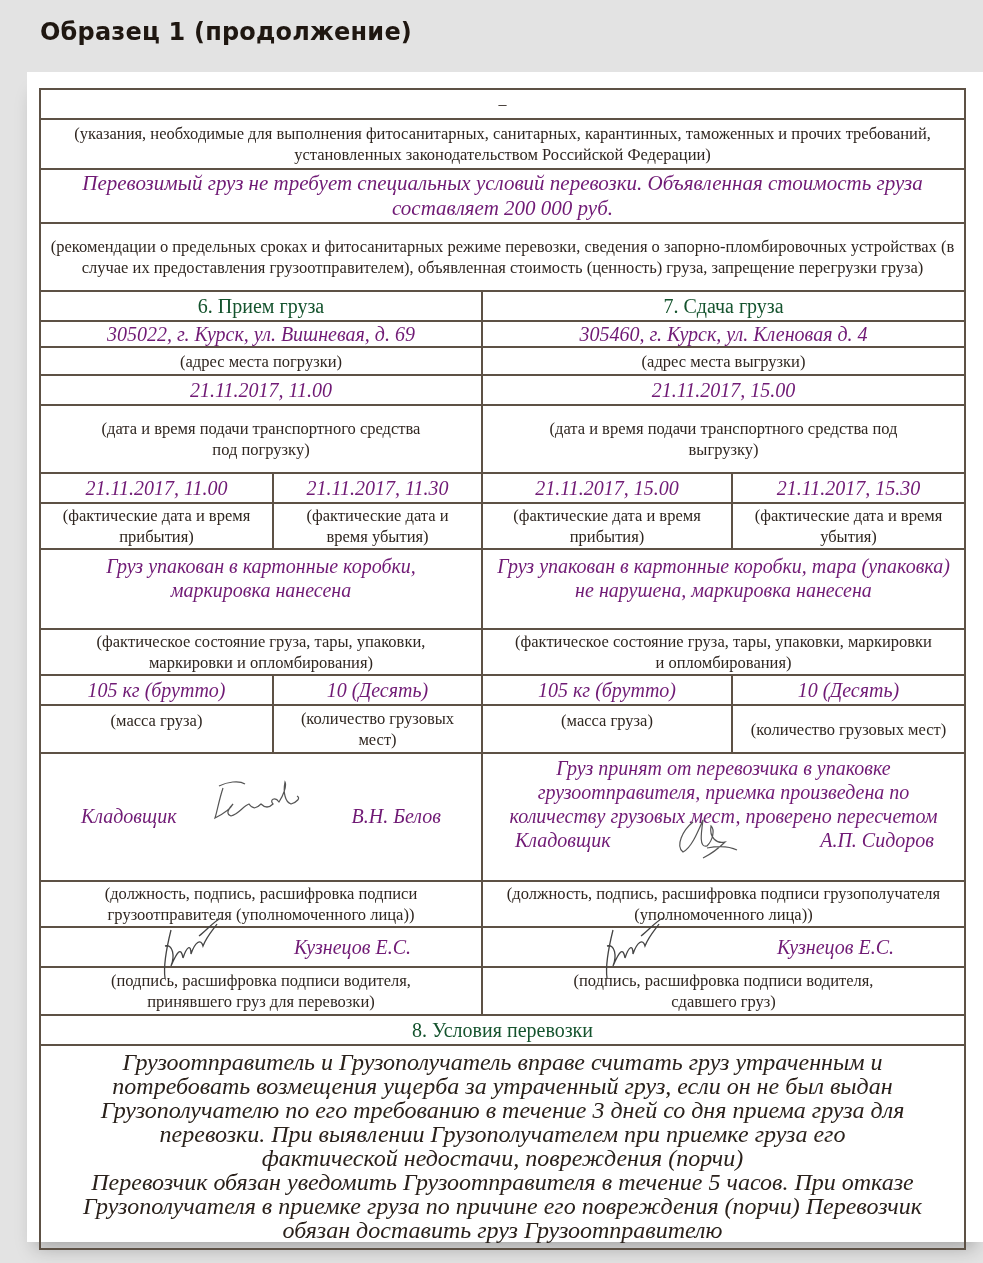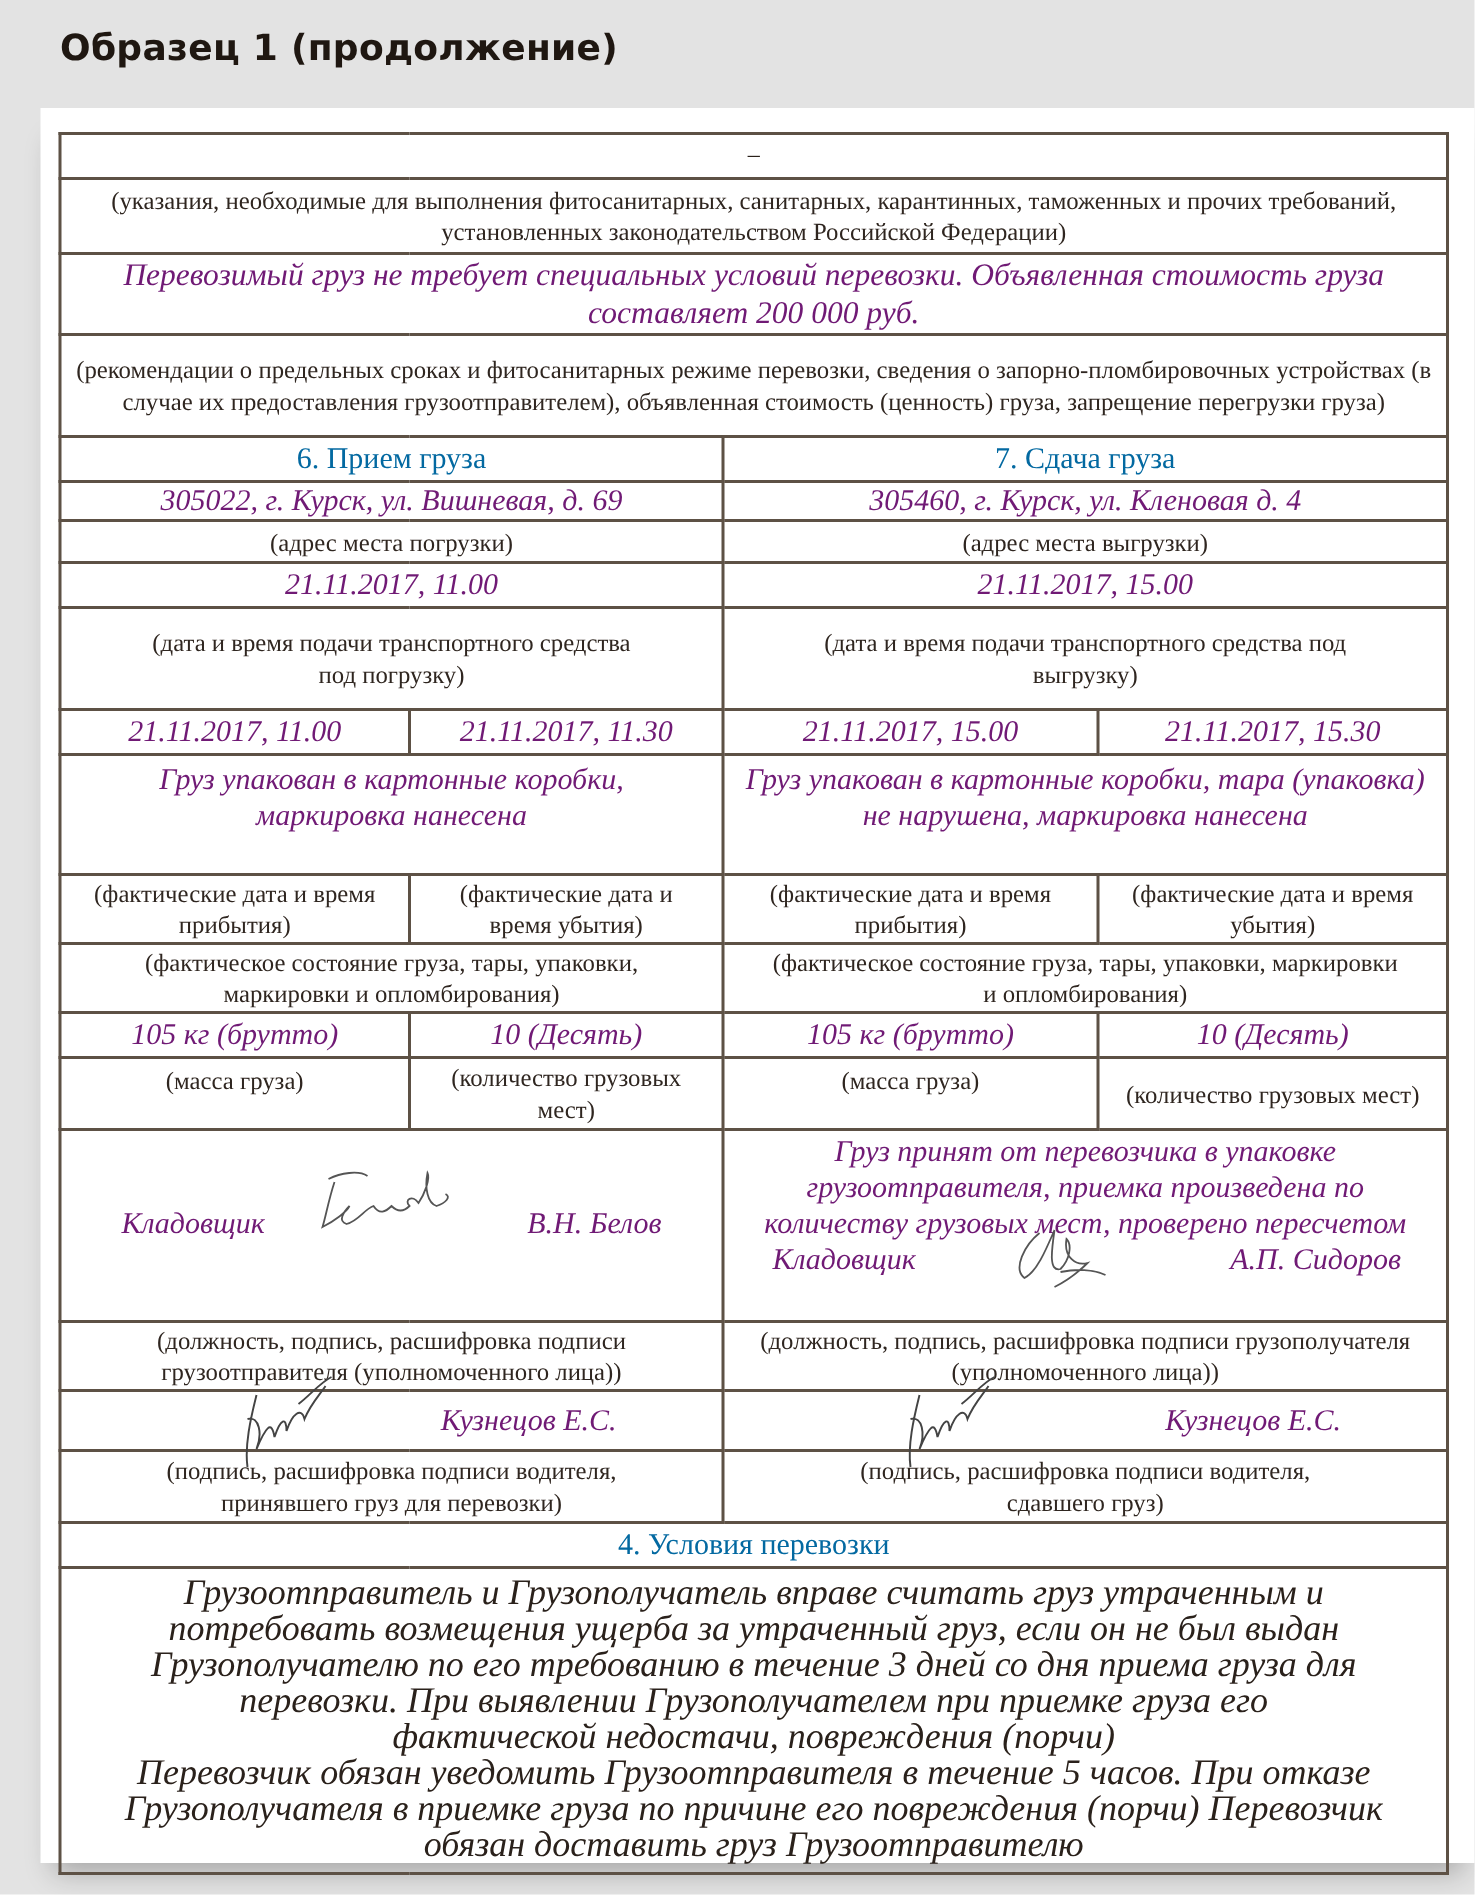--- a/index.html
+++ b/index.html
@@ -25,21 +25,21 @@
     position: absolute; left: 39px; top: 88px; width: 925px;
     border-collapse: collapse; table-layout: fixed;
   }
   .form td {
     border: 2px solid #5d5145;
     text-align: center; vertical-align: middle;
     padding: 0 6px; box-sizing: border-box;
   }
   .hint { font-size: 16.5px; line-height: 21px; color: #2f2620; }
   .val { font-style: italic; font-size: 20px; line-height: 24px; color: #701a75; }
-  .hdr { font-size: 20px; line-height: 24px; color: #0369a1; }
+  .hdr { font-size: 20px; line-height: 24px; color: #14532d; }
   .dash { font-size: 16px; }
   .sig-line { display: flex; justify-content: space-between; align-items: flex-end; }
   .sig { display: inline-block; vertical-align: middle; }
   .sig svg { display: block; }
   .conditions { font-style: italic; font-size: 24px; line-height: 24px; padding: 4px 20px 6px 20px !important; font-family: Liberation Serif, serif; }
 </style>
 </head>
 <body>
 
 <div class="sample-title">Образец 1 (продолжение)</div>
@@ -88,30 +88,30 @@
     <td colspan="2" class="hint" style="padding:0 60px">(дата и время подачи транспортного средства под погрузку)</td>
     <td colspan="2" class="hint" style="padding:12px 60px">(дата и время подачи транспортного средства под выгрузку)</td>
   </tr>
 
   <tr style="height:30px">
     <td class="val">21.11.2017, 11.00</td>
     <td class="val">21.11.2017, 11.30</td>
     <td class="val">21.11.2017, 15.00</td>
     <td class="val">21.11.2017, 15.30</td>
   </tr>
-  <tr style="height:80px">
-    <td colspan="2" class="val" style="vertical-align:top;padding:4px 50px 0">Груз упакован в картонные коробки, маркировка нанесена</td>
-    <td colspan="2" class="val" style="vertical-align:top;padding:4px 10px 0">Груз упакован в картонные коробки, тара (упаковка) не нарушена, маркировка нанесена</td>
-  </tr>
-
   <tr style="height:46px">
     <td class="hint">(фактические дата и время прибытия)</td>
     <td class="hint" style="padding:0 20px">(фактические дата и время убытия)</td>
     <td class="hint" style="padding:0 14px">(фактические дата и время прибытия)</td>
     <td class="hint" style="padding:0 20px">(фактические дата и время убытия)</td>
+  </tr>
+
+  <tr style="height:80px">
+    <td colspan="2" class="val" style="vertical-align:top;padding:4px 50px 0">Груз упакован в картонные коробки, маркировка нанесена</td>
+    <td colspan="2" class="val" style="vertical-align:top;padding:4px 10px 0">Груз упакован в картонные коробки, тара (упаковка) не нарушена, маркировка нанесена</td>
   </tr>
   <tr style="height:46px">
     <td colspan="2" class="hint" style="padding:0 30px">(фактическое состояние груза, тары, упаковки, маркировки и опломбирования)</td>
     <td colspan="2" class="hint" style="padding:0 30px">(фактическое состояние груза, тары, упаковки, маркировки и опломбирования)</td>
   </tr>
 
   <tr style="height:30px">
     <td class="val">105 кг (брутто)</td>
     <td class="val">10 (Десять)</td>
     <td class="val">105 кг (брутто)</td>
@@ -171,21 +171,21 @@
       </span>
       <span>Кузнецов Е.С.</span>
     </td>
   </tr>
   <tr style="height:48px">
     <td colspan="2" class="hint" style="padding:0 60px">(подпись, расшифровка подписи водителя, принявшего груз для перевозки)</td>
     <td colspan="2" class="hint" style="padding:0 60px">(подпись, расшифровка подписи водителя, сдавшего груз)</td>
   </tr>
 
   <tr style="height:30px">
-    <td colspan="4" class="hdr">4. Условия перевозки</td>
+    <td colspan="4" class="hdr">8. Условия перевозки</td>
   </tr>
   <tr>
     <td colspan="4" class="conditions">
       <div style="padding:0 30px">Грузоотправитель и Грузополучатель вправе считать груз утраченным и потребовать возмещения ущерба за утраченный груз, если он не был выдан Грузополучателю по его требованию в течение 3 дней со дня приема груза для перевозки. При выявлении Грузополучателем при приемке груза его фактической недостачи, повреждения (порчи)</div>
       <div>Перевозчик обязан уведомить Грузоотправителя в течение 5 часов. При отказе Грузополучателя в приемке груза по причине его повреждения (порчи) Перевозчик обязан доставить груз Грузоотправителю</div>
     </td>
   </tr>
 </tbody>
   </table>
 

